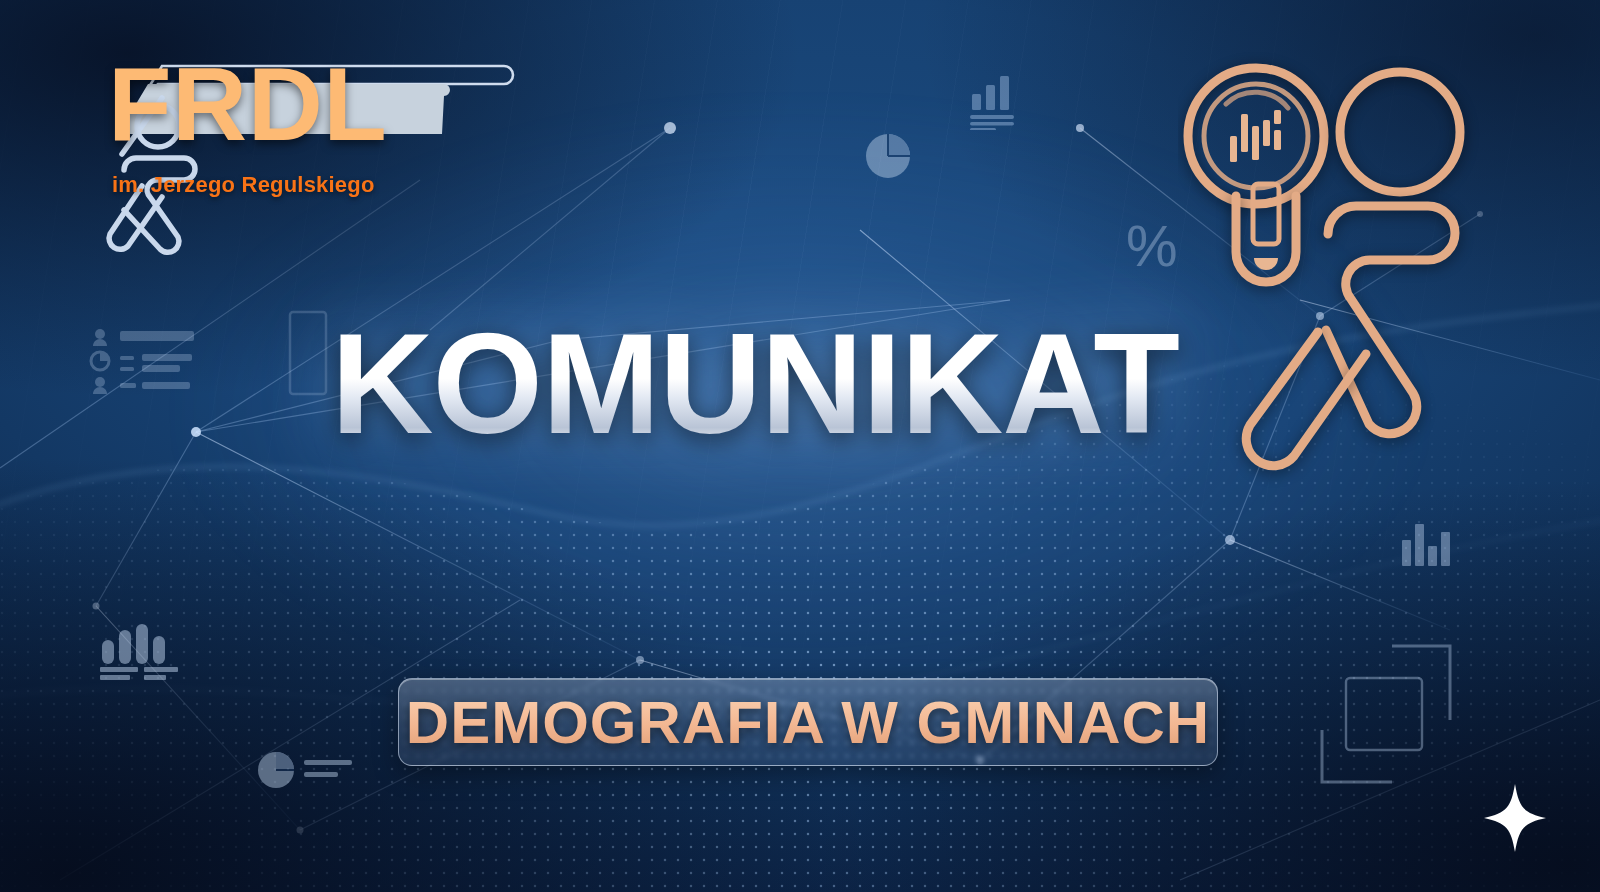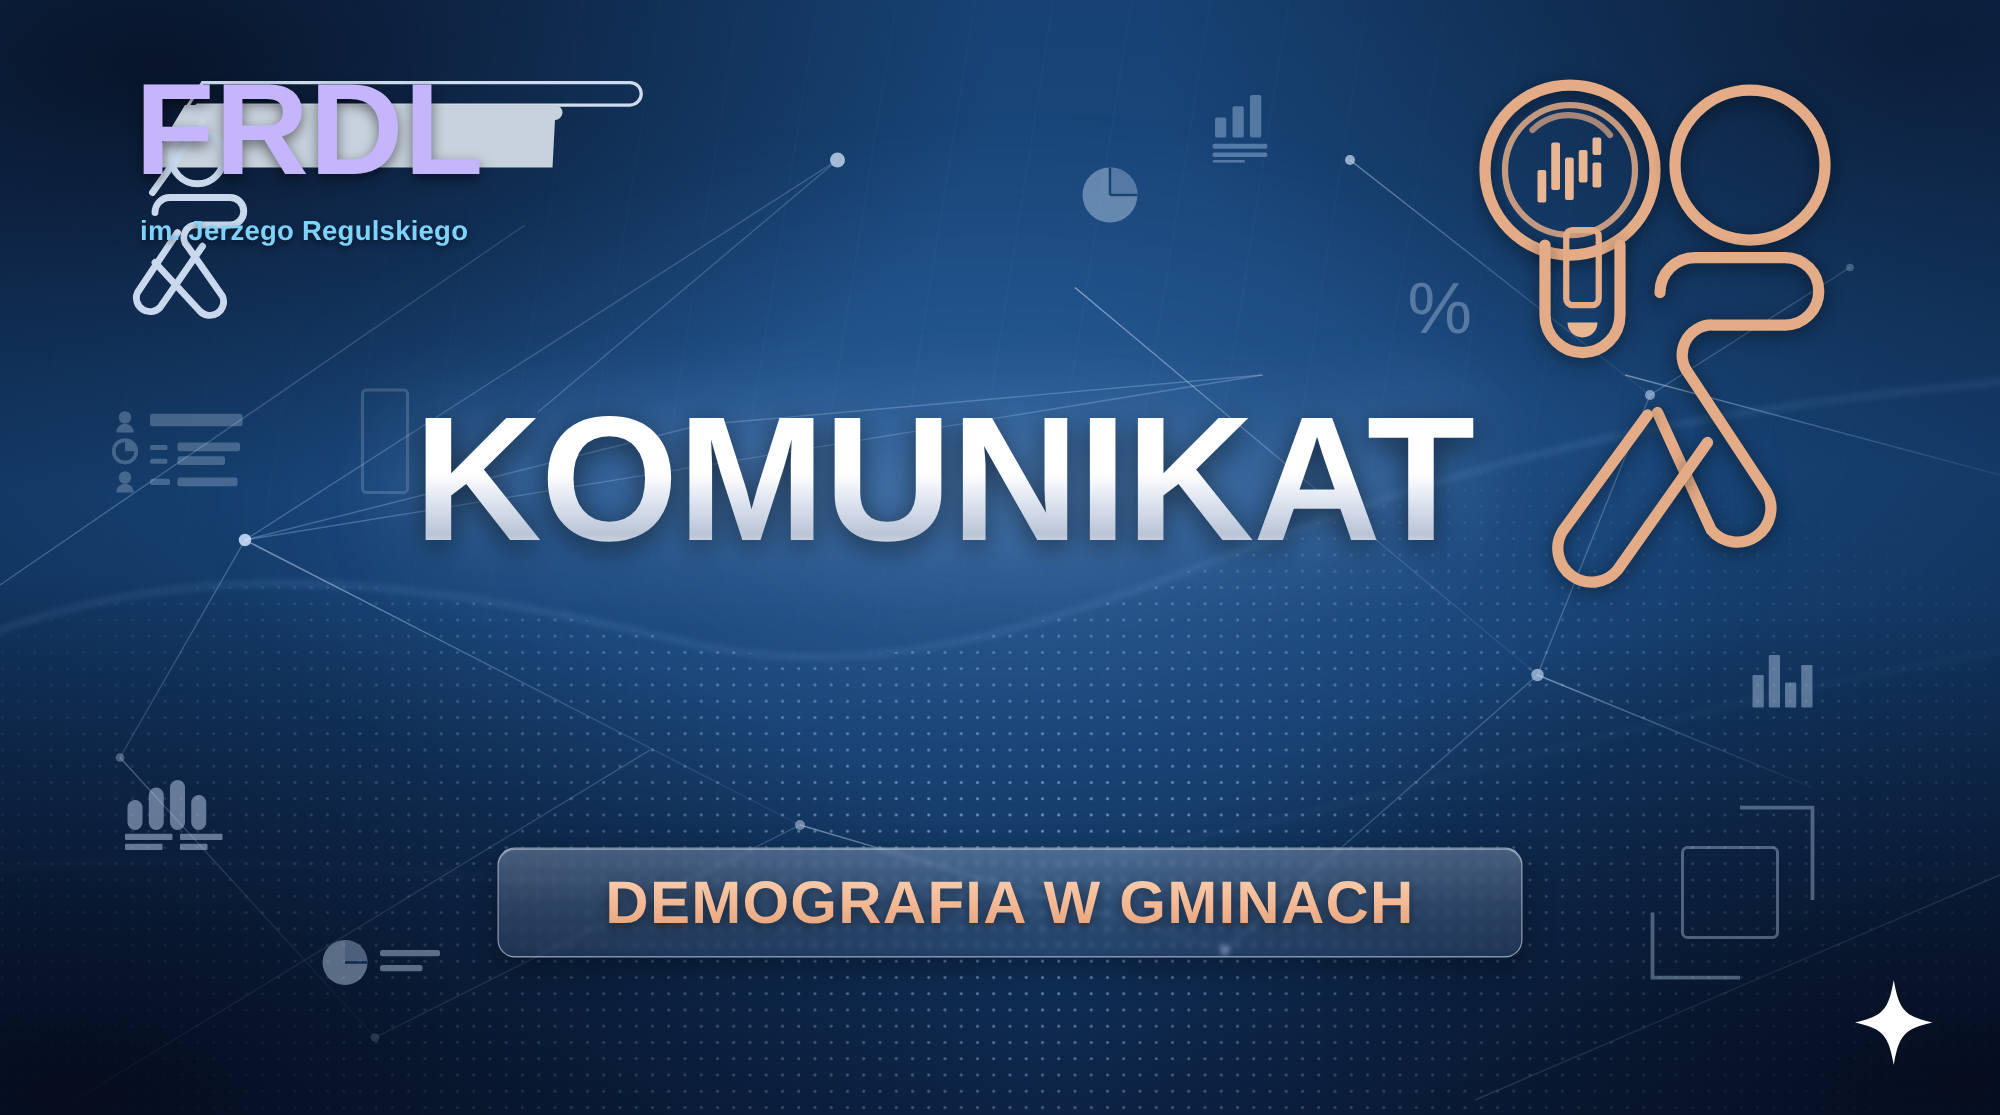--- a/index.html
+++ b/index.html
@@ -29,43 +29,43 @@
     -webkit-mask-image:radial-gradient(85% 70% at 48% 22%, #000 0%, rgba(0,0,0,.25) 65%, transparent 100%);
   }
   .bg-glow{position:absolute;left:50%;top:46%;width:1250px;height:620px;
     transform:translate(-50%,-50%);
     background:radial-gradient(ellipse at center, rgba(130,185,255,.22) 0%, rgba(90,150,230,.10) 38%, rgba(40,90,170,0) 72%);
     filter:blur(12px);}
   svg.layer{position:absolute;inset:0;width:1600px;height:892px;}
   
   #logo{position:absolute;left:100px;top:50px;width:470px;height:210px;}
   .logo-word{position:absolute;left:108px;top:52px;font-size:104px;font-weight:700;
-    letter-spacing:.5px;color:#c4b5fd;line-height:1;
+    letter-spacing:.5px;color:#fdba74;line-height:1;
     text-shadow:0 4px 10px rgba(0,0,0,.5);}
   .logo-sub{position:absolute;left:112px;top:172px;font-size:22px;font-weight:700;
-    color:#7dd3fc;letter-spacing:.2px;text-shadow:0 2px 5px rgba(0,0,0,.5);}
+    color:#f97316;letter-spacing:.2px;text-shadow:0 2px 5px rgba(0,0,0,.5);}
   
   #title-block{position:absolute;left:0;top:316px;width:1510px;text-align:center;}
   .title-line{font-weight:700;line-height:.96;letter-spacing:-1px;
     color:#ffffff;
     background:linear-gradient(180deg,#ffffff 0%,#ffffff 46%,#e3e9f3 60%,#b9c4d6 82%,#ffffff 100%);
     -webkit-background-clip:text;background-clip:text;
     -webkit-text-fill-color:transparent;
     filter:drop-shadow(0 6px 12px rgba(0,0,0,.55)) drop-shadow(0 0 34px rgba(150,200,255,.40));}
   .t1{font-size:142px;}
   .t2{font-size:142px;margin-top:2px;}
   
   #banner{position:absolute;left:398px;top:678px;width:818px;height:86px;
     border-radius:14px;
     background:linear-gradient(180deg, rgba(205,220,242,.30) 0%, rgba(150,175,210,.22) 55%, rgba(120,148,190,.18) 100%);
     border:1px solid rgba(222,234,250,.55);
     box-shadow:0 8px 24px rgba(0,0,0,.35), inset 0 1px 0 rgba(255,255,255,.35);
     backdrop-filter:blur(2px);
     display:flex;align-items:center;justify-content:center;}
-  #banner-text{font-size:48px;font-weight:700;letter-spacing:1px;
+  #banner-text{font-size:60px;font-weight:700;letter-spacing:1px;
     color:#f0b995;
     background:linear-gradient(180deg,#fbd3b4 0%,#f2b691 55%,#e09c73 100%);
     -webkit-background-clip:text;background-clip:text;-webkit-text-fill-color:transparent;
     filter:drop-shadow(0 3px 5px rgba(0,0,0,.45));}
   
   #mascot{position:absolute;left:1178px;top:48px;width:310px;height:450px;}
   .pk{fill:none;stroke:#e3ab86;stroke-width:9;stroke-linecap:round;stroke-linejoin:round;
     filter:drop-shadow(0 3px 7px rgba(0,0,0,.45));}
   .pk-thin{fill:none;stroke:#e3ab86;stroke-width:5;stroke-linecap:round;}
   .pk-fill{fill:#e8b692;}

